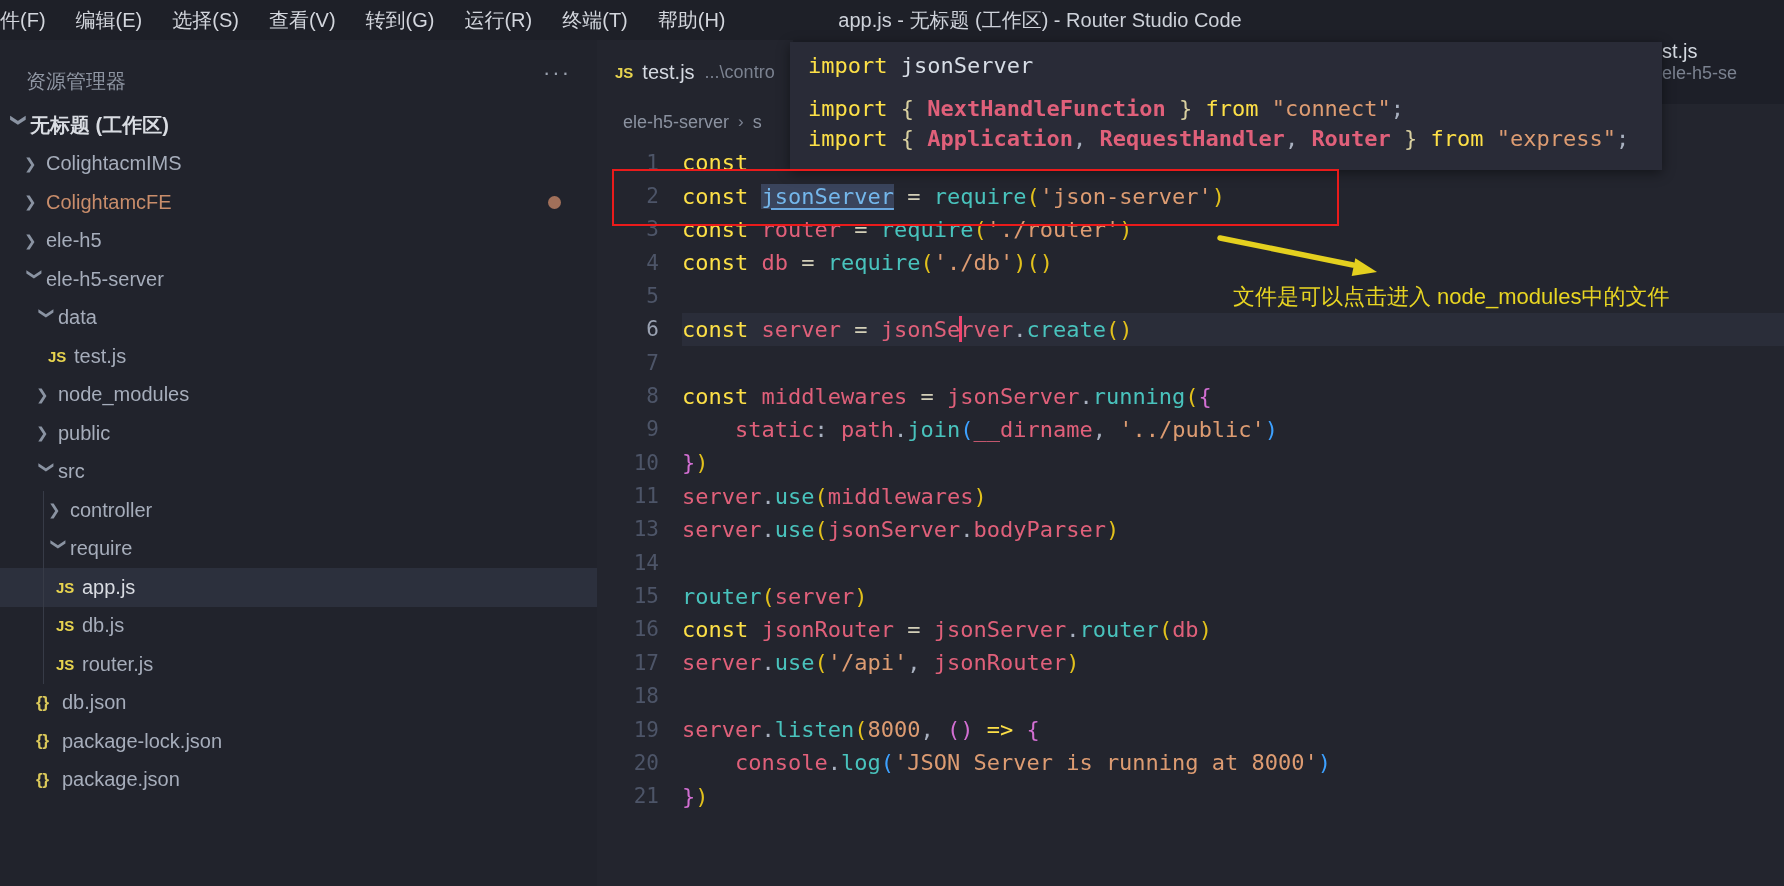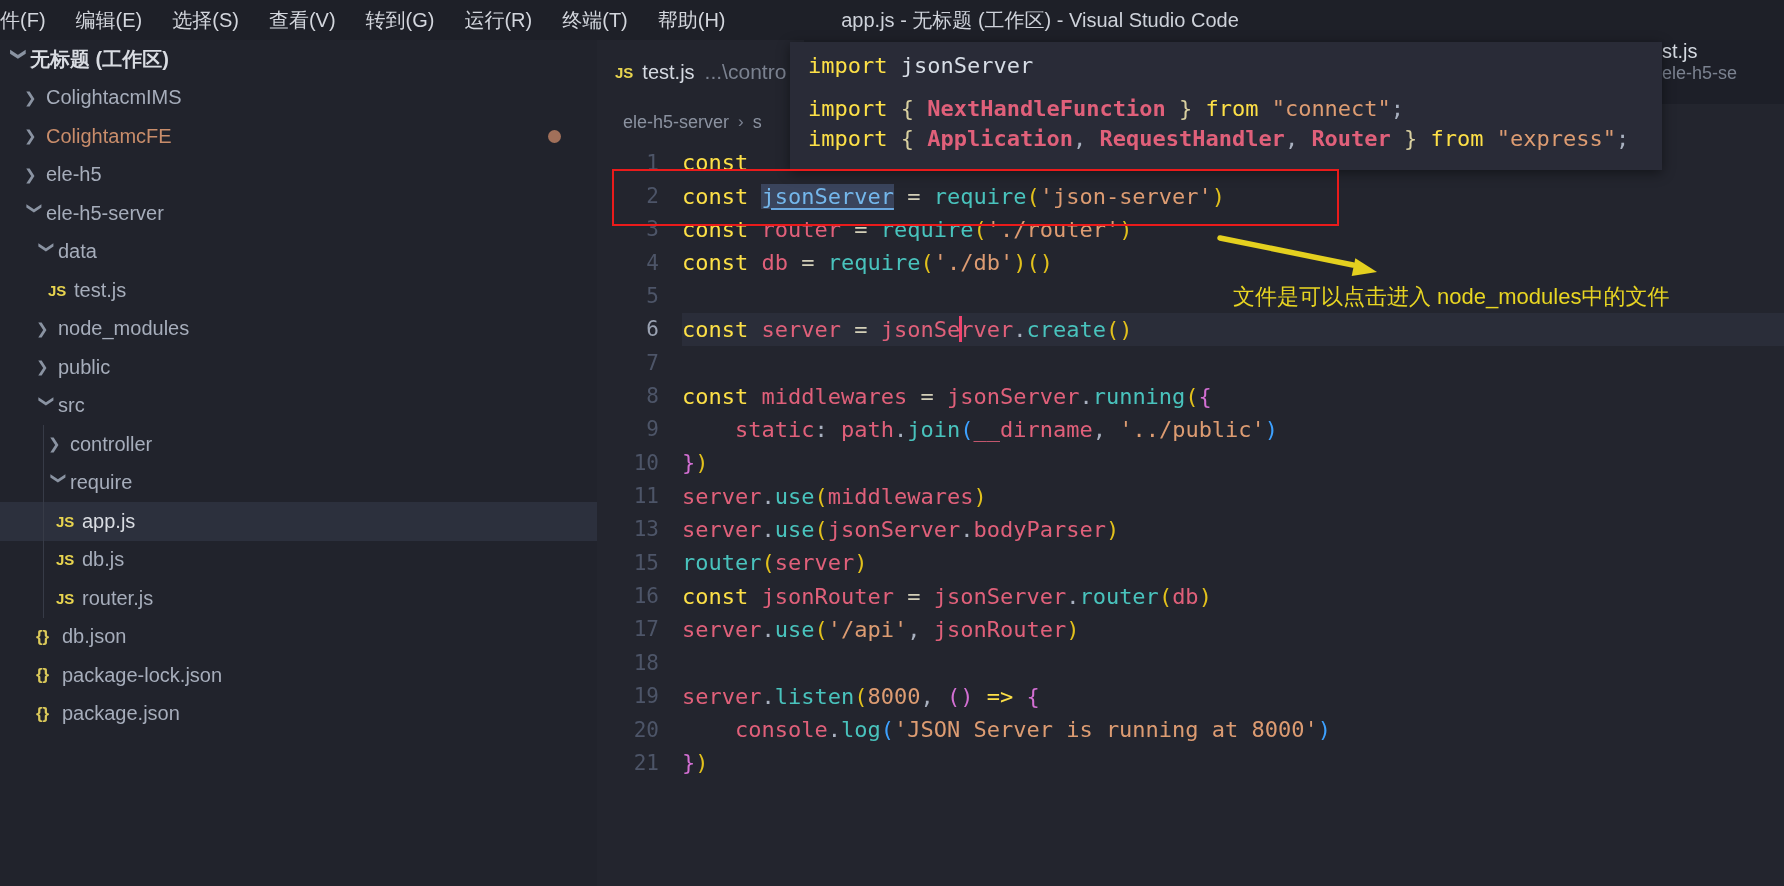--- a/index.html
+++ b/index.html
@@ -39,21 +39,21 @@
 
   
   .editor { position:absolute; left:597px; top:40px; width:1187px; height:846px;
             background:#23252e; }
   .tabbar { position:absolute; left:0; top:0; width:1187px; height:64px; background:#1d1f28;
             display:flex; }
   .tab { height:64px; display:flex; align-items:center; padding:0 18px;
          background:#23252e; }
   .tab .fico { width:auto; margin-right:9px; flex:0 0 auto; }
   .tab-label { color:#d5dae2; font-size:20px; margin-right:10px; }
-  .tab-desc { color:#7b8290; font-size:21px; }
+  .tab-desc { color:#7b8290; font-size:18px; }
   .tab-fragment { position:absolute; left:1065px; top:0; height:64px; right:0;
                   background:#1d1f28; display:flex; align-items:flex-start;flex-direction:column; }
   .frag-label { color:#d5dae2; font-size:20px; margin-right:10px; }
   .frag-desc { color:#7b8290; font-size:18px; }
   .breadcrumb { position:absolute; left:0; top:64px; width:1187px; height:36px;
                 display:flex; align-items:center; padding-left:26px;
                 color:#8b92a0; font-size:18px; }
   .bc-sep { margin:0 9px; color:#7d8493; font-size:17px; }
 
   .code { position:absolute; left:0; top:100px; width:1187px; padding-top:6px;
@@ -97,24 +97,28 @@
   <div class="menus">
       <span class="menu-item">文件(F)</span>
       <span class="menu-item">编辑(E)</span>
       <span class="menu-item">选择(S)</span>
       <span class="menu-item">查看(V)</span>
       <span class="menu-item">转到(G)</span>
       <span class="menu-item">运行(R)</span>
       <span class="menu-item">终端(T)</span>
       <span class="menu-item">帮助(H)</span>
     </div>
-  <div class="win-title">app.js - 无标题 (工作区) - Visual Studio Code</div>
+  <div class="win-title">app.js - 无标题 (工作区) - Router Studio Code</div>
 </div>
 
 <div class="sidebar">
+  <div class="sb-head">
+    <span class="sb-title">资源管理器</span>
+    <span class="sb-more">···</span>
+  </div>
   <div class="tree">
       <div class="trow root" style="padding-left: 8px;">
         <span class="chev down">❯</span>
         <span class="tlabel">无标题 (工作区)</span>
       </div>
       <div class="trow" style="padding-left: 24px;">
         <span class="chev">❯</span>
         <span class="tlabel">ColightacmIMS</span>
       </div>
       <div class="trow modified" style="padding-left: 24px;">
@@ -250,20 +254,24 @@
       </div>
       <div class="code-line">
         <span class="gut">11</span>
         <span class="lc"><span class="t-var">server</span><span class="t-pn">.</span><span class="t-fn">use</span><span class="t-b1">(</span><span class="t-var">middlewares</span><span class="t-b1">)</span></span>
       </div>
       <div class="code-line">
         <span class="gut">13</span>
         <span class="lc"><span class="t-var">server</span><span class="t-pn">.</span><span class="t-fn">use</span><span class="t-b1">(</span><span class="t-var">jsonServer</span><span class="t-pn">.</span><span class="t-var">bodyParser</span><span class="t-b1">)</span></span>
       </div>
       <div class="code-line">
+        <span class="gut">14</span>
+        <span class="lc"></span>
+      </div>
+      <div class="code-line">
         <span class="gut">15</span>
         <span class="lc"><span class="t-fn">router</span><span class="t-b1">(</span><span class="t-var">server</span><span class="t-b1">)</span></span>
       </div>
       <div class="code-line">
         <span class="gut">16</span>
         <span class="lc"><span class="t-kw">const</span><span class="t-sp"> </span><span class="t-var">jsonRouter</span><span class="t-sp"> </span><span class="t-op">=</span><span class="t-sp"> </span><span class="t-var">jsonServer</span><span class="t-pn">.</span><span class="t-fn">router</span><span class="t-b1">(</span><span class="t-var">db</span><span class="t-b1">)</span></span>
       </div>
       <div class="code-line">
         <span class="gut">17</span>
         <span class="lc"><span class="t-var">server</span><span class="t-pn">.</span><span class="t-fn">use</span><span class="t-b1">(</span><span class="t-str">'/api'</span><span class="t-pn">,</span><span class="t-sp"> </span><span class="t-var">jsonRouter</span><span class="t-b1">)</span></span>

